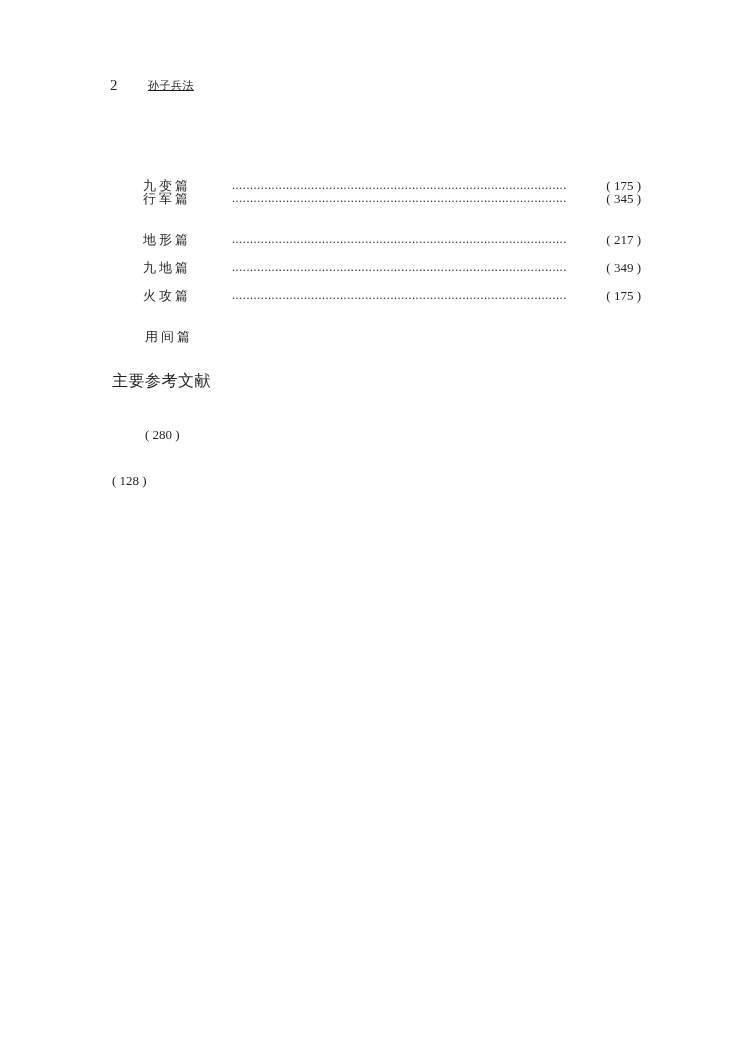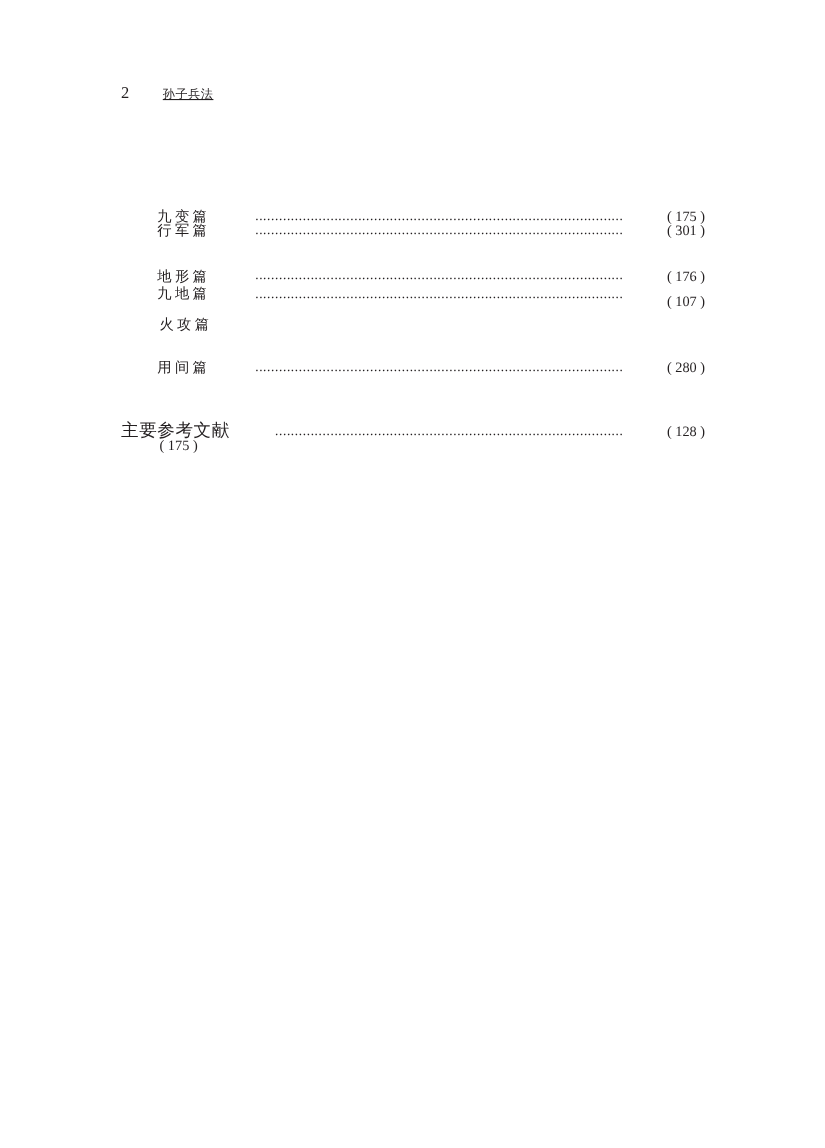--- a/index.html
+++ b/index.html
@@ -70,21 +70,20 @@
       position: relative;
       top: -1px;
     }
     .toc-entry .leader::before {
       content: "........................................................................................................................................................................................................................................................";
     }
     .toc-entry .page {
       font-family: "Liberation Serif", serif;
       font-size: 13px;
       white-space: nowrap;
-      margin-top: 11px;
     }
     .toc-entry .paren {
       font-family: "Liberation Serif", serif;
     }
     .toc-entry.major {
       left: 110px;
       width: 531px;
       height: 22px;
       line-height: 22px;
     }
@@ -106,45 +105,45 @@
 <nav class="toc">
   <div class="toc-entry" style="top:176px;">
     <span class="label">九变篇</span>
     <span class="leader"></span>
     <span class="page"><span class="paren">( </span><span>175</span><span class="paren"> )</span></span>
   </div>
 
   <div class="toc-entry" style="top:189px;">
     <span class="label">行军篇</span>
     <span class="leader"></span>
-    <span class="page"><span class="paren">( </span><span>301</span><span class="paren"> )</span></span>
+    <span class="page"><span class="paren">( </span><span>345</span><span class="paren"> )</span></span>
   </div>
 
   <div class="toc-entry" style="top:230px;justify-content:flex-end;">
     <span class="label">地形篇</span>
     <span class="leader"></span>
-    <span class="page"><span class="paren">( </span><span>176</span><span class="paren"> )</span></span>
+    <span class="page"><span class="paren">( </span><span>217</span><span class="paren"> )</span></span>
   </div>
 
   <div class="toc-entry" style="top:258px;align-items:center;">
     <span class="label">九地篇</span>
     <span class="leader"></span>
-    <span class="page"><span class="paren">( </span><span>107</span><span class="paren"> )</span></span>
+    <span class="page"><span class="paren">( </span><span>349</span><span class="paren"> )</span></span>
   </div>
 
-  <div class="toc-entry" style="top:286px;flex-direction:column;">
+  <div class="toc-entry" style="top:286px;">
     <span class="label">火攻篇</span>
     <span class="leader"></span>
     <span class="page"><span class="paren">( </span><span>175</span><span class="paren"> )</span></span>
   </div>
 
-  <div class="toc-entry" style="top:313px;">
+  <div class="toc-entry" style="top:327px;flex-direction:column;">
     <span class="label">用间篇</span>
     <span class="leader"></span>
     <span class="page"><span class="paren">( </span><span>280</span><span class="paren"> )</span></span>
   </div>
 
-  <div class="toc-entry major" style="top:370px;">
+  <div class="toc-entry major" style="top:370px;flex-direction:column;">
     <span class="label">主要参考文献</span>
     <span class="leader"></span>
     <span class="page"><span class="paren">( </span><span>128</span><span class="paren"> )</span></span>
   </div>
 </nav>
 
 </body></html>

